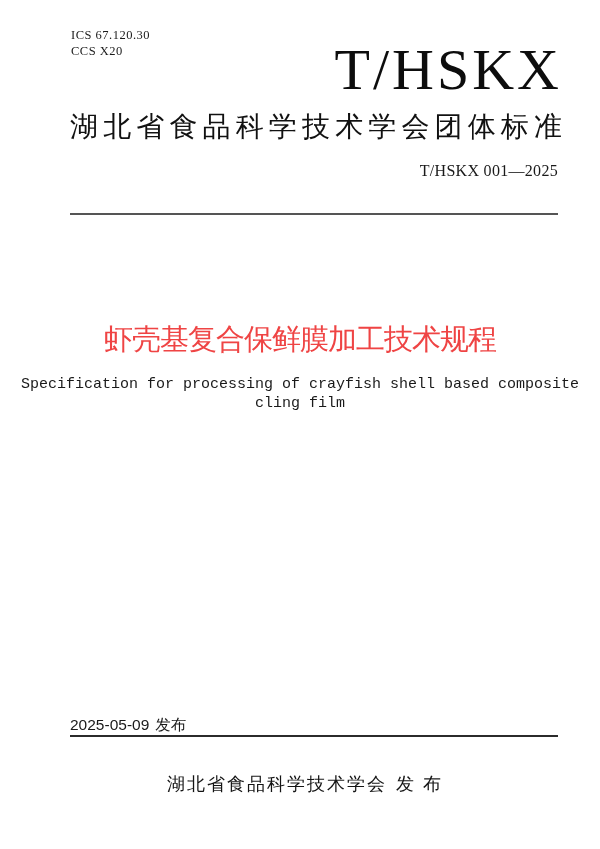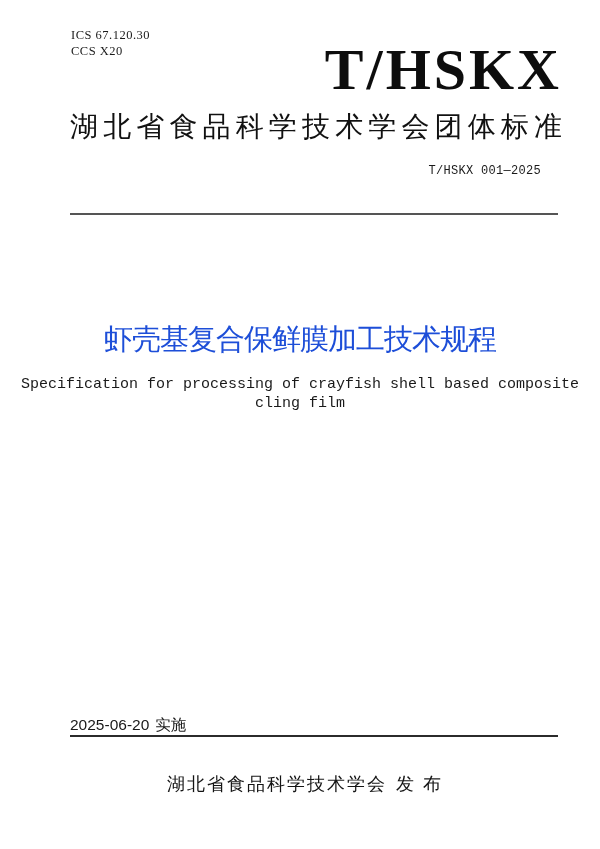--- a/index.html
+++ b/index.html
@@ -12,34 +12,34 @@
     font-family: "Liberation Sans", sans-serif;
     color: #1a1a1a;
     -webkit-font-smoothing: antialiased;
   }
   .abs { position: absolute; }
 
   
   .code-block { left: 71px; top: 27px; font-family: "Liberation Serif", serif; font-weight: 400; font-size: 12.5px; line-height: 16px; letter-spacing: 0.5px; }
 
   
-  .logo { right: 38px; top: 41px; font-family: "Liberation Serif", serif; font-weight: 700; font-size: 58px; line-height: 58px; letter-spacing: 3px; color: #0d0d0d; }
+  .logo { right: 38px; top: 41px; font-family: "Liberation Serif", serif; font-weight: 400; font-size: 58px; line-height: 58px; letter-spacing: 3px; color: #0d0d0d; }
 
   
   .org-line { left: 70px; right: 38px; top: 110px; font-size: 28px; line-height: 34px; display: flex; justify-content: space-between; color: #111111; }
 
   
-  .std-num { right: 59px; top: 162px; font-family: Liberation Mono, monospace; font-size: 12px; line-height: 18px; letter-spacing: 0.3px; }
+  .std-num { right: 42px; top: 162px; font-family: Liberation Serif, serif; font-size: 16px; line-height: 18px; letter-spacing: 0.3px; }
 
   .rule { left: 70px; right: 42px; height: 2px; }
   .rule-top { top: 213px; background: #555555; }
   .rule-bottom { top: 735px; background: #2b2b2b; }
 
   
-  .title-zh { left: 0; right: 0; top: 321px; text-align: center; font-size: 29px; line-height: 36px; letter-spacing: -1px; color: #1d4ed8; }
+  .title-zh { left: 0; right: 0; top: 321px; text-align: center; font-size: 29px; line-height: 36px; letter-spacing: -1px; color: #ef4444; }
   .title-en { left: 0; right: 0; top: 375px; text-align: center; font-family: Liberation Mono, monospace; font-size: 15px; line-height: 19px; }
 
   
   .date-row { left: 70px; right: 42px; top: 715px; display: flex; justify-content: space-between; font-size: 15.5px; line-height: 19px; }
   .date-row .gap { display: inline-block; width: 6px; }
 
   
   .publisher-line { left: 0; right: 0; top: 773px; text-align: center; font-size: 18px; line-height: 22px; letter-spacing: 2px; color: #141414; margin-left: 10px; }
   .publisher-line .pub-word { margin-left: 9px; }
 </style>
@@ -73,21 +73,21 @@
 
 <div class="abs std-num">T/HSKX 001—2025</div>
 
 <div class="abs rule rule-top"></div>
 
 <div class="abs title-zh">虾壳基复合保鲜膜加工技术规程</div>
 <div class="abs title-en">Specification for processing of crayfish shell based composite cling film</div>
 
 <div class="abs date-row">
   <span>
-    <span>2025-06-20</span><span class="gap"></span><span>实施</span>
+    <span>2025-05-09</span><span class="gap"></span><span>发布</span>
   </span>
 </div>
 
 <div class="abs rule rule-bottom"></div>
 
 <div class="abs publisher-line">
   <span>湖北省食品科学技术学会</span><span class="pub-word">发 布</span>
 </div>
 
 </body></html>

